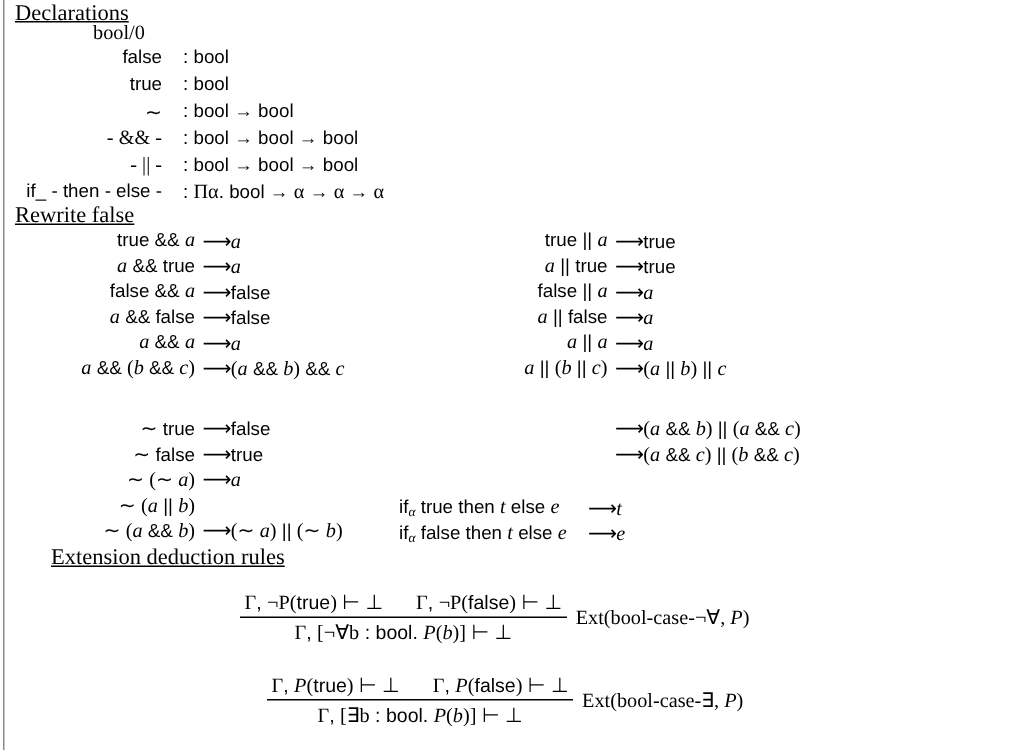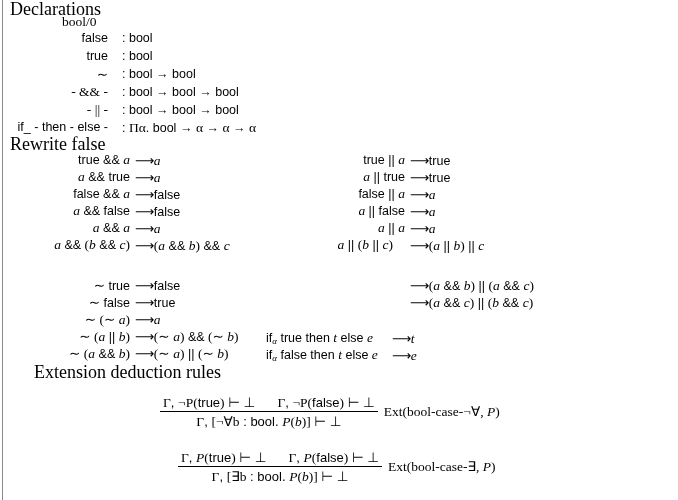--- a/index.html
+++ b/index.html
@@ -30,23 +30,24 @@
     position: absolute;
     left: 0; top: 0;
     width: 678px;
     height: 500px;
   }
 
   
   .section-head {
     position: absolute;
     font-family: "Liberation Serif", serif;
-    font-size: 18px;
+    font-size: 15px;
     line-height: 16px;
     white-space: nowrap;
+    text-decoration: underline;
   }
 
   
   .row {
     position: absolute;
     white-space: nowrap;
     font-size: 13px;
     line-height: 16px;
   }
 
@@ -182,34 +183,33 @@
 
   <div class="rw-lhs sans" style="left:290px; width:115px; top:186px;"><span>false</span><span> </span><span>||</span><span> </span><span class="var">a</span></div>
   <div class="rw-rhs sans" style="left:410px; top:186px;"><span class="arr">⟶</span><span><span class="var">a</span></span></div>
 
   <div class="rw-lhs sans" style="left:290px; width:115px; top:203px;"><span class="var">a</span><span> </span><span>||</span><span> </span><span>false</span></div>
   <div class="rw-rhs sans" style="left:410px; top:203px;"><span class="arr">⟶</span><span><span class="var">a</span></span></div>
 
   <div class="rw-lhs sans" style="left:290px; width:115px; top:220px;"><span class="var">a</span><span> </span><span>||</span><span> </span><span class="var">a</span></div>
   <div class="rw-rhs sans" style="left:410px; top:220px;"><span class="arr">⟶</span><span><span class="var">a</span></span></div>
 
-  <div class="rw-lhs sans" style="left:278px; width:115px; top:237px;"><span class="var">a</span><span> </span><span>||</span><span> </span><span class="op">(</span><span class="var">b</span><span> </span><span>||</span><span> </span><span class="var">c</span><span class="op">)</span></div>
+  <div class="rw-lhs sans" style="left:290px; width:115px; top:237px;"><span class="var">a</span><span> </span><span>||</span><span> </span><span class="op">(</span><span class="var">b</span><span> </span><span>||</span><span> </span><span class="var">c</span><span class="op">)</span></div>
   <div class="rw-rhs sans" style="left:410px; top:237px;"><span class="arr">⟶</span><span><span class="op">(</span><span class="var">a</span><span> </span><span>||</span><span> </span><span class="var">b</span><span class="op">)</span><span> </span><span>||</span><span> </span><span class="var">c</span></span></div>
 
   <div class="rw-lhs sans" style="left:0px; width:130px; top:277px;"><span class="op">∼</span><span> </span><span>true</span></div>
   <div class="rw-rhs sans" style="left:135px; top:277px;"><span class="arr">⟶</span><span><span>false</span></span></div>
 
   <div class="rw-lhs sans" style="left:0px; width:130px; top:294px;"><span class="op">∼</span><span> </span><span>false</span></div>
   <div class="rw-rhs sans" style="left:135px; top:294px;"><span class="arr">⟶</span><span><span>true</span></span></div>
 
   <div class="rw-lhs sans" style="left:0px; width:130px; top:311px;"><span class="op">∼</span><span> </span><span class="op">(</span><span class="op">∼</span><span> </span><span class="var">a</span><span class="op">)</span></div>
   <div class="rw-rhs sans" style="left:135px; top:311px;"><span class="arr">⟶</span><span><span class="var">a</span></span></div>
 
   <div class="rw-lhs sans" style="left:0px; width:130px; top:328px;"><span class="op">∼</span><span> </span><span class="op">(</span><span class="var">a</span><span> </span><span>||</span><span> </span><span class="var">b</span><span class="op">)</span></div>
-  <div class="rw-rhs sans" style="left:135px; top:328px;"><span class="arr">⟶</span><span><span class="op">(</span><span class="op">∼</span><span> </span><span class="var">a</span><span class="op">)</span><span> </span><span>&amp;&amp;</span><span> </span><span class="op">(</span><span class="op">∼</span><span> </span><span class="var">b</span><span class="op">)</span></span></div>
 
   <div class="rw-lhs sans" style="left:0px; width:130px; top:345px;"><span class="op">∼</span><span> </span><span class="op">(</span><span class="var">a</span><span> </span><span>&amp;&amp;</span><span> </span><span class="var">b</span><span class="op">)</span></div>
   <div class="rw-rhs sans" style="left:135px; top:345px;"><span class="arr">⟶</span><span><span class="op">(</span><span class="op">∼</span><span> </span><span class="var">a</span><span class="op">)</span><span> </span><span>||</span><span> </span><span class="op">(</span><span class="op">∼</span><span> </span><span class="var">b</span><span class="op">)</span></span></div>
 
   <div class="rw-rhs sans" style="left:410px; top:277px;"><span class="arr">⟶</span><span><span class="op">(</span><span class="var">a</span><span> </span><span>&amp;&amp;</span><span> </span><span class="var">b</span><span class="op">)</span><span> </span><span>||</span><span> </span><span class="op">(</span><span class="var">a</span><span> </span><span>&amp;&amp;</span><span> </span><span class="var">c</span><span class="op">)</span></span></div>
 
   <div class="rw-rhs sans" style="left:410px; top:294px;"><span class="arr">⟶</span><span><span class="op">(</span><span class="var">a</span><span> </span><span>&amp;&amp;</span><span> </span><span class="var">c</span><span class="op">)</span><span> </span><span>||</span><span> </span><span class="op">(</span><span class="var">b</span><span> </span><span>&amp;&amp;</span><span> </span><span class="var">c</span><span class="op">)</span></span></div>
 
   <div class="rw-rhs sans" style="left:266px; top:330px;"><span>if</span><span class="sub">α</span><span> </span><span>true</span><span> </span><span>then</span><span> </span><span class="var">t</span><span> </span><span>else</span><span> </span><span class="var">e</span></div>
   <div class="rw-rhs sans" style="left:392px; top:330px;"><span class="arr">⟶</span><span class="var"><span class="var">t</span></span></div>

